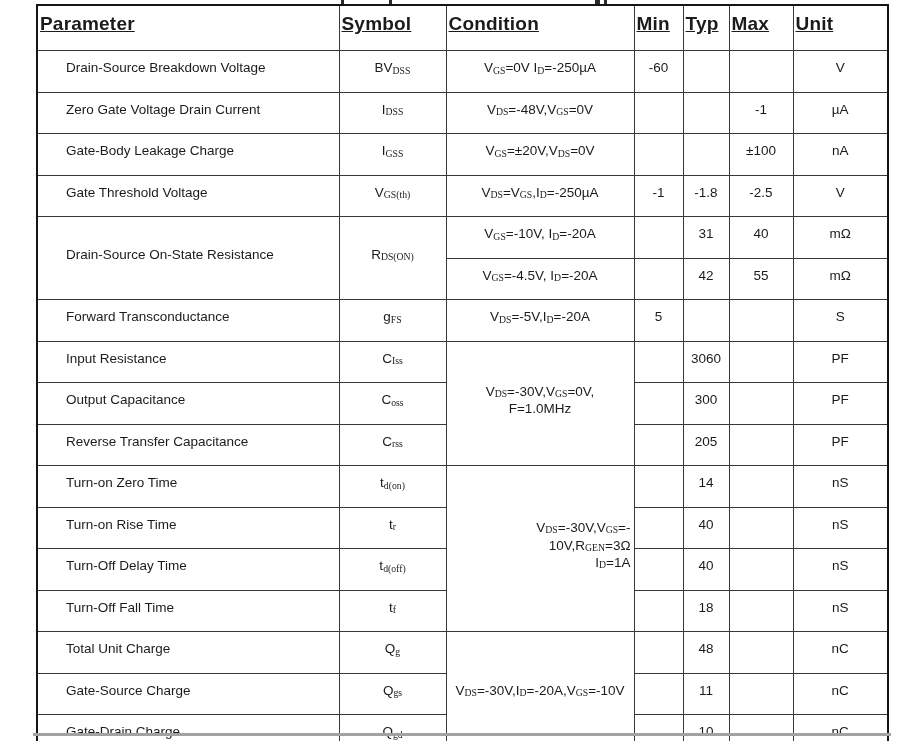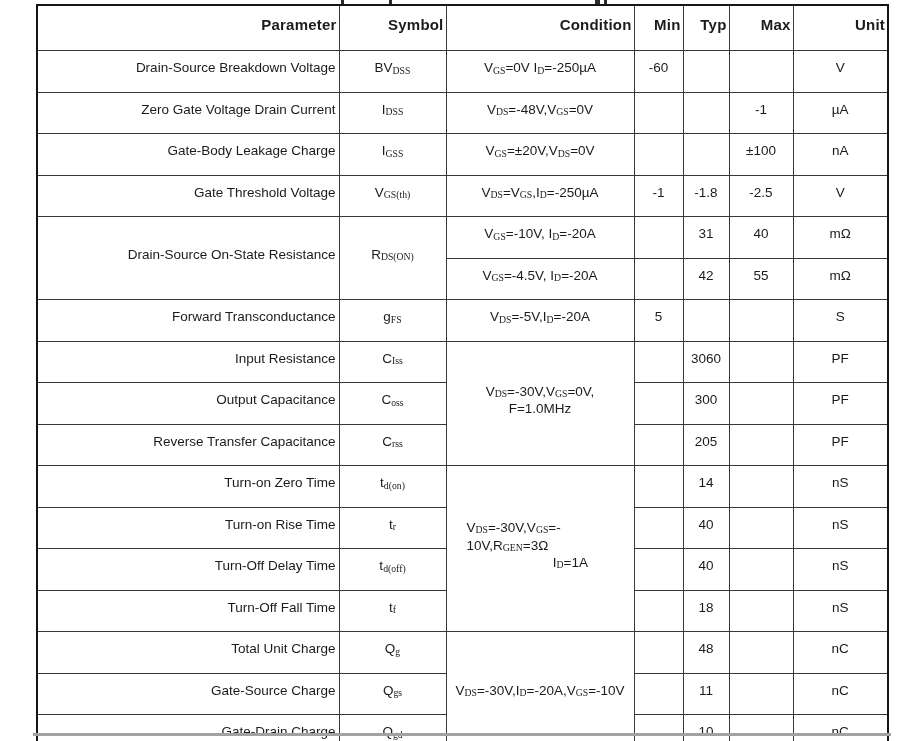--- a/index.html
+++ b/index.html
@@ -25,41 +25,42 @@
     border-collapse: collapse;
     table-layout: fixed;
     border: 2.5px solid #141414;
   }
   .ds th, .ds td {
     border: 1.7px solid #383838;
     overflow: hidden;
   }
   .ds th {
     height: 36px;
-    font-size: 15px;
+    font-size: 19px;
     font-weight: bold;
-    text-align: right;
+    text-align: left;
     vertical-align: middle;
     padding: 0 2px 8px 2px;
     letter-spacing: 0.2px;
+    text-decoration: underline;
   }
   .ds td {
     height: 34.5px;
     font-size: 13.5px;
     vertical-align: middle;
     text-align: center;
     padding: 0 3px 6px 3px;
     line-height: 1.3;
   }
   .ds td.cell-param {
-    text-align: right;
+    text-align: left;
     padding-left: 28px;
   }
   .ds td.cell-cond   { white-space: pre-line; }
-  .ds td.cond-left   { white-space: pre-wrap; text-align: left; padding-left: 20px; }
+  .ds td.cond-left   { white-space: pre-wrap; text-align: right; padding-left: 20px; }
   sub {
     font-size: 0.72em;
     vertical-align: baseline;
     position: relative;
     top: 0.12em;
     line-height: 0;
     font-family: Liberation Serif, serif;
   }
   .page-rule {
     position: absolute;

